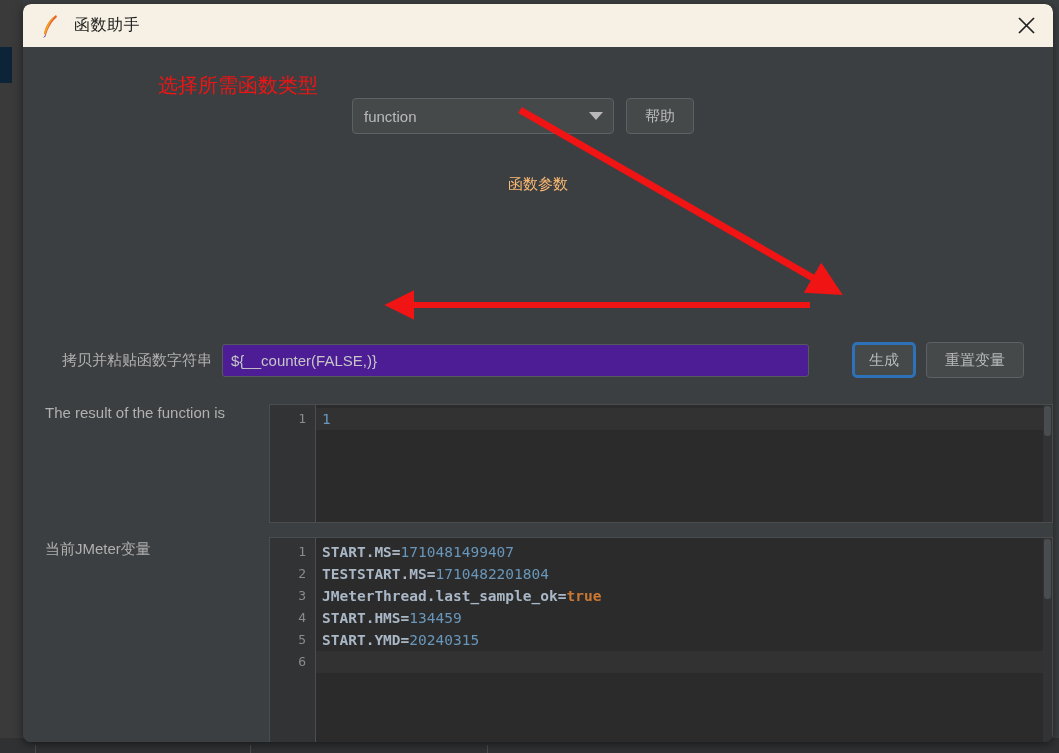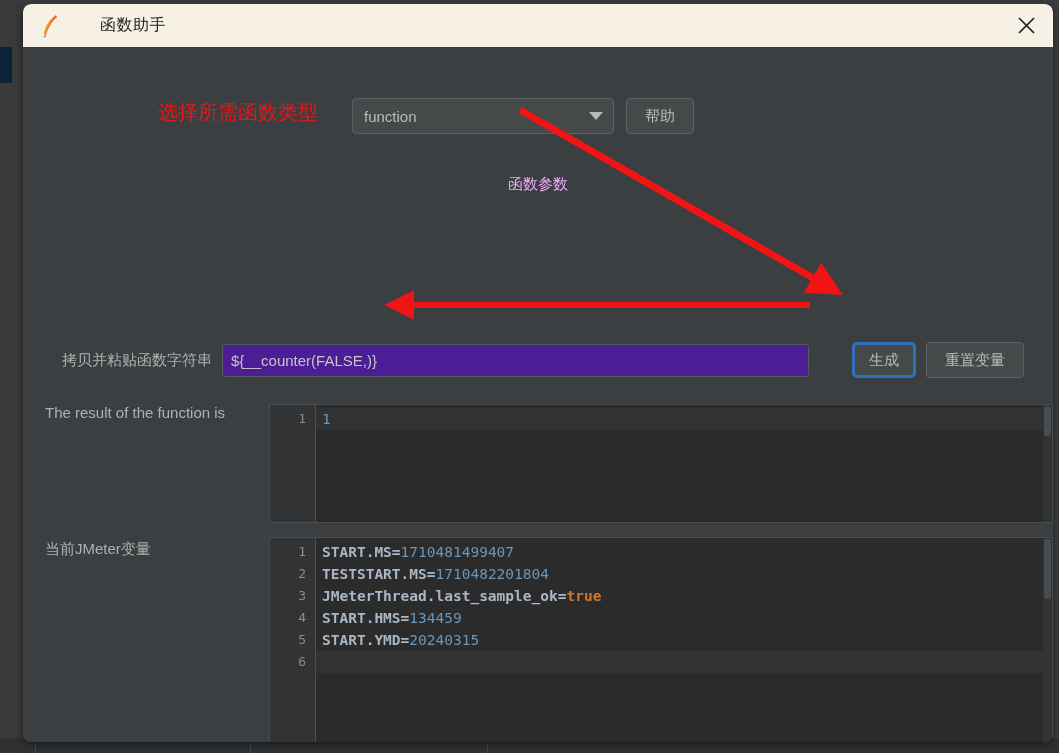--- a/index.html
+++ b/index.html
@@ -48,21 +48,20 @@
     box-shadow: 0 2px 10px rgba(0,0,0,.5);
     overflow: hidden;
   }
   .titlebar {
     height: 43px;
     background: #f6f1e4;
     display: flex;
     align-items: center;
     border-radius: 8px 8px 0 0;
     position: relative;
-    gap: 26px;
   }
   .title-icon {
     width: 22px; height: 24px;
     margin-left: 17px; margin-right: 12px;
     position: relative;
   }
   .title-text {
     font-size: 16px;
     color: #1c1c1c;
     letter-spacing: .5px;
@@ -126,21 +125,21 @@
   .btn.focused {
     border: 3px solid #2d72b8;
     border-radius: 5px;
     padding: 0 14px;
   }
 
   
   .params-title {
     position: absolute; left: 0; top: 128px; width: 1030px;
     text-align: center;
-    font-size: 15px; color: #f0abfc; font-family: Liberation Mono, monospace;
+    font-size: 15px; color: #fdba74; font-family: Liberation Mono, monospace;
   }
 
   
   .table {
     position: absolute; left: -1px; top: 156px;
     width: 1031px;
     border-top: 1px solid #4f5355;
     border-bottom: 1px solid #4f5355;
     box-sizing: border-box;
   }
@@ -254,21 +253,21 @@
   }
 
   
   .anno {
     position: absolute;
     color: #f01414;
     font-size: 20px;
     font-weight: 500;
     white-space: nowrap;
   }
-  .anno-1 { left: 158px; top: 72px; margin-top: 27px; }
+  .anno-1 { left: 158px; top: 72px; }
   .anno-2 { left: 327px; top: 339px; }
   svg.overlay {
     position: absolute; left: 0; top: 0;
     width: 1059px; height: 753px;
     pointer-events: none;
   }
 </style>
 </head>
 <body>
 

